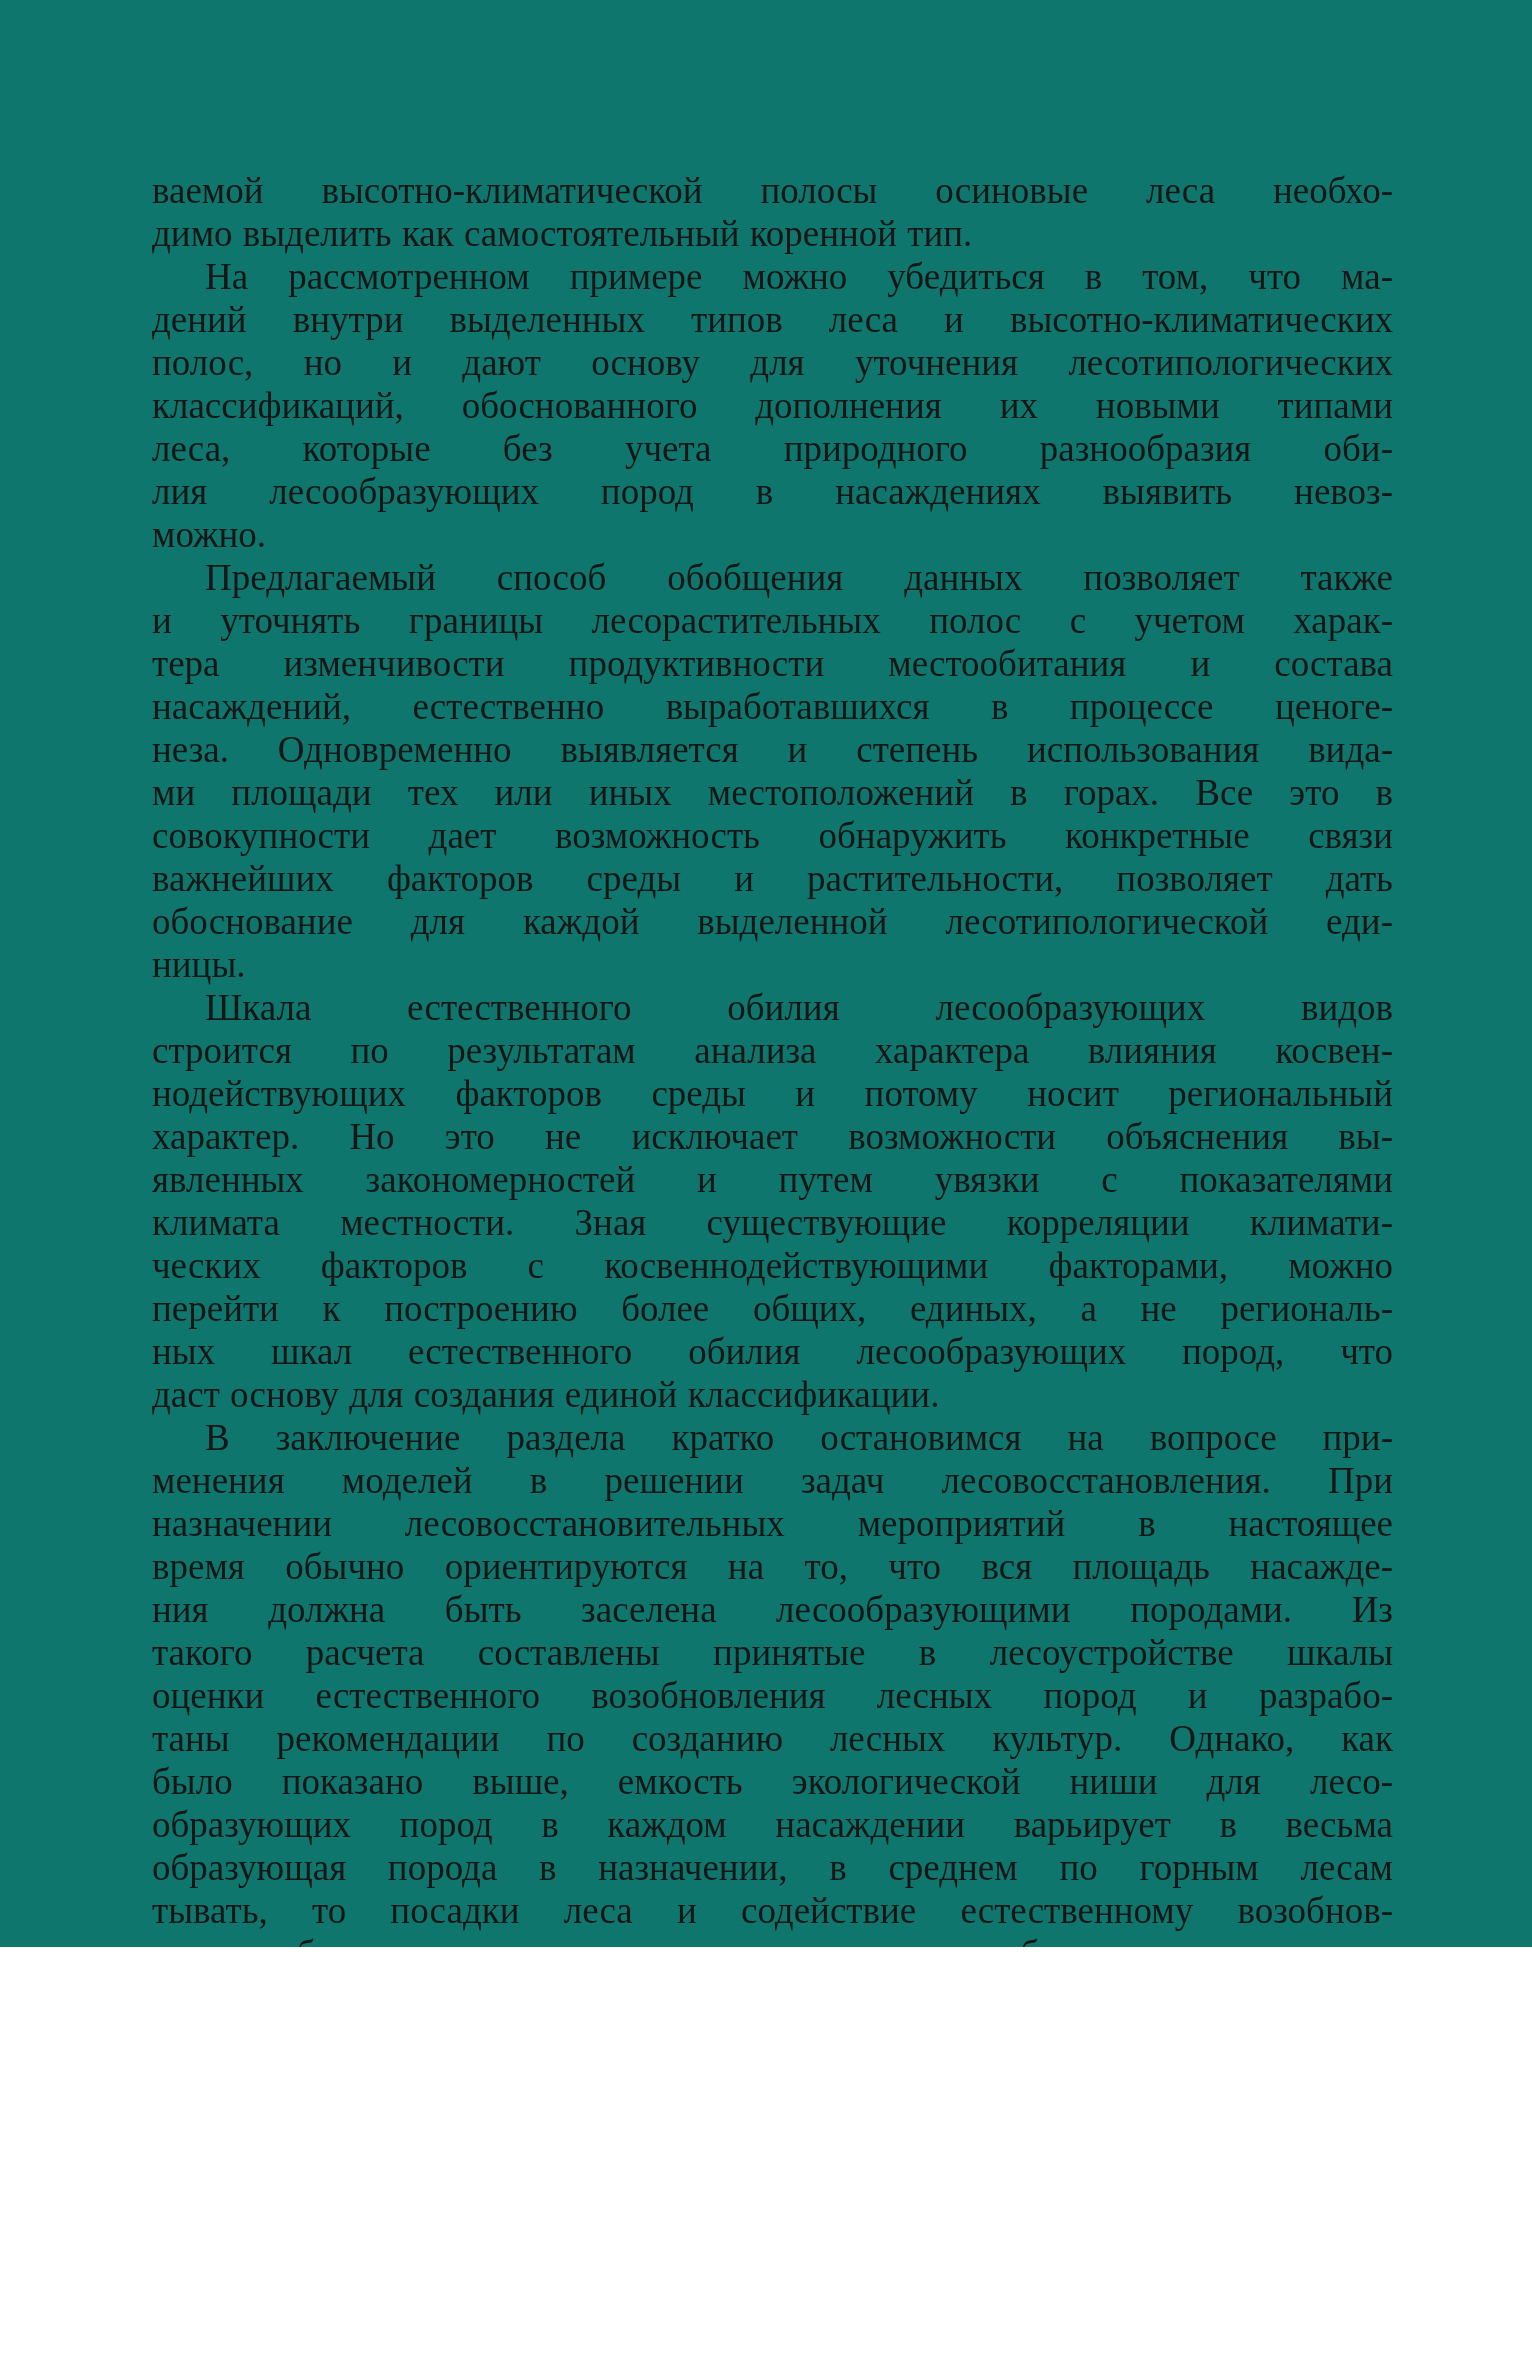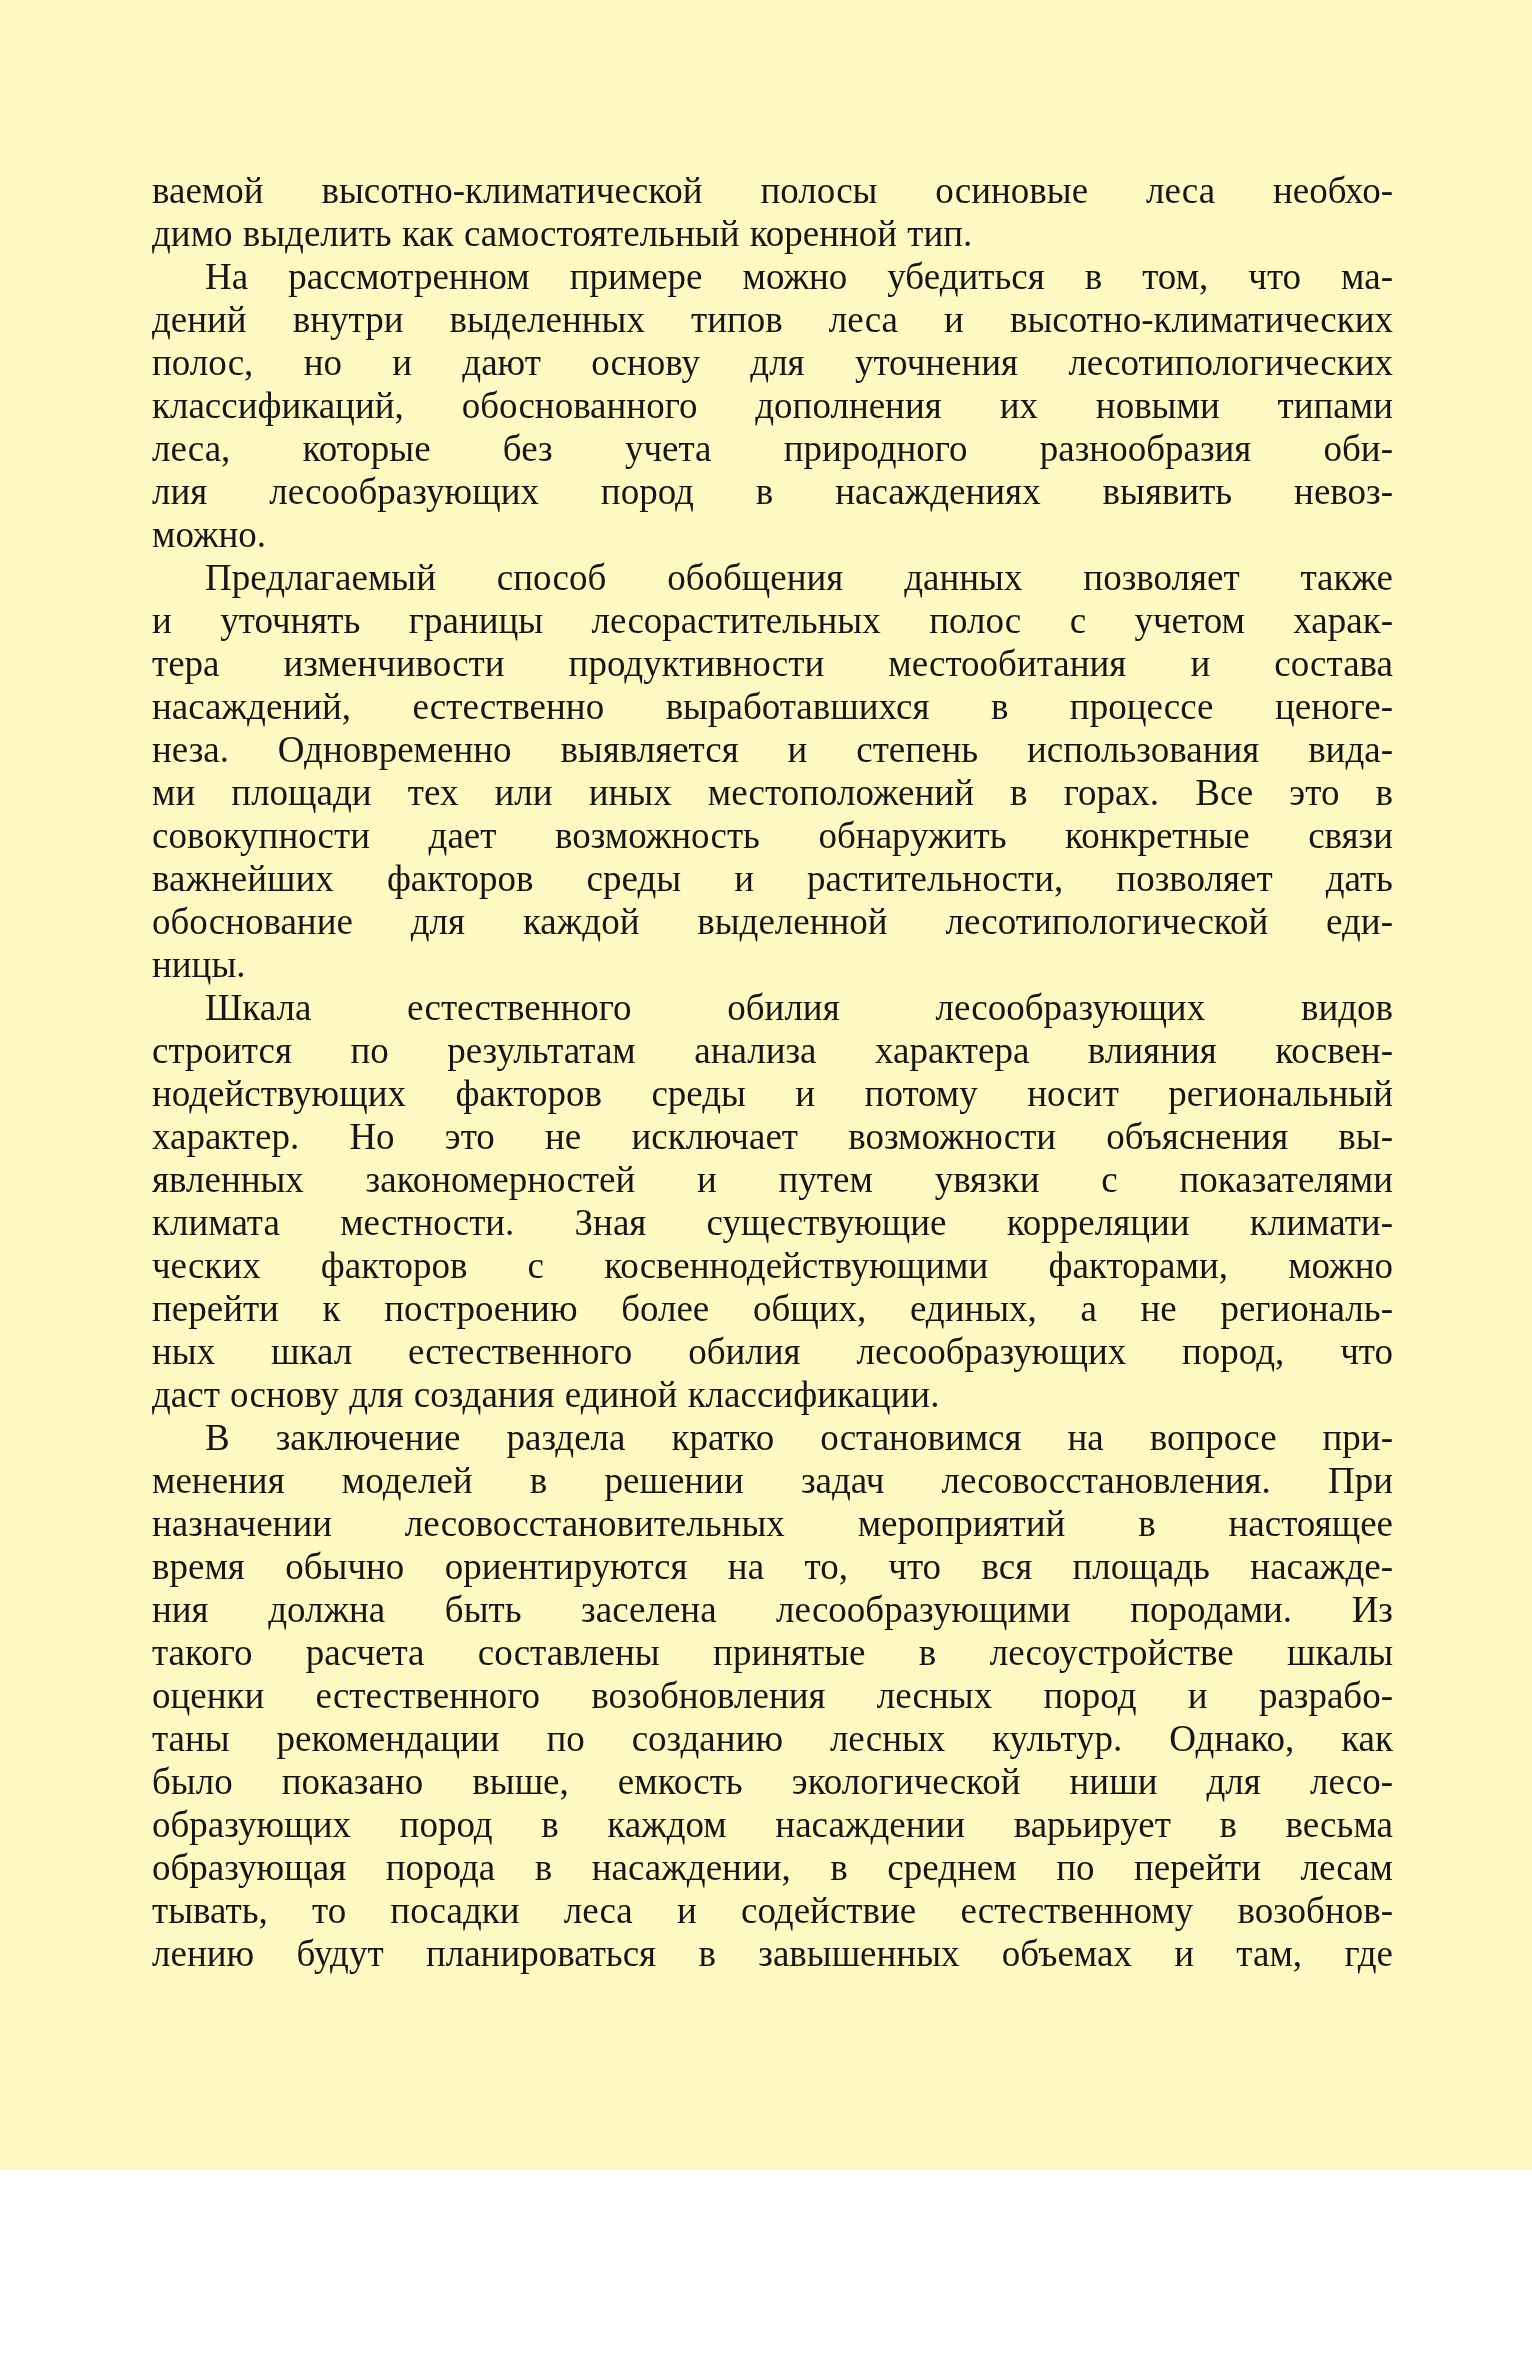--- a/index.html
+++ b/index.html
@@ -3,22 +3,22 @@
 <meta charset="utf-8">
 <style>
   html, body {
     margin: 0;
     padding: 0;
     background: #ffffff;
   }
   .page {
     position: relative;
     width: 1532px;
-    height: 2170px;
-    background: #fef9c3;
+    height: 1947px;
+    background: #0f766e;
     overflow: hidden;
     font-family: "Liberation Serif", "DejaVu Serif", serif;
     color: #161616;
   }
   .text-block {
     position: absolute;
     left: 152px;
     top: 169px;
     width: 1241px;
   }
@@ -99,20 +99,20 @@
         <div class="line">В заключение раздела кратко остановимся на вопросе при-</div>
         <div class="line">менения моделей в решении задач лесовосстановления. При</div>
         <div class="line">назначении лесовосстановительных мероприятий в настоящее</div>
         <div class="line">время обычно ориентируются на то, что вся площадь насажде-</div>
         <div class="line">ния должна быть заселена лесообразующими породами. Из</div>
         <div class="line">такого расчета составлены принятые в лесоустройстве шкалы</div>
         <div class="line">оценки естественного возобновления лесных пород и разрабо-</div>
         <div class="line">таны рекомендации по созданию лесных культур. Однако, как</div>
         <div class="line">было показано выше, емкость экологической ниши для лесо-</div>
         <div class="line">образующих пород в каждом насаждении варьирует в весьма</div>
-        <div class="line">образующая порода в насаждении, в среднем по перейти лесам</div>
+        <div class="line">образующая порода в назначении, в среднем по горным лесам</div>
         <div class="line">тывать, то посадки леса и содействие естественному возобнов-</div>
         <div class="line">лению будут планироваться в завышенных объемах и там, где</div>
       </div>
     </div>
   <div class="page-number">86</div>
 </div>
 
 
 </body></html>

